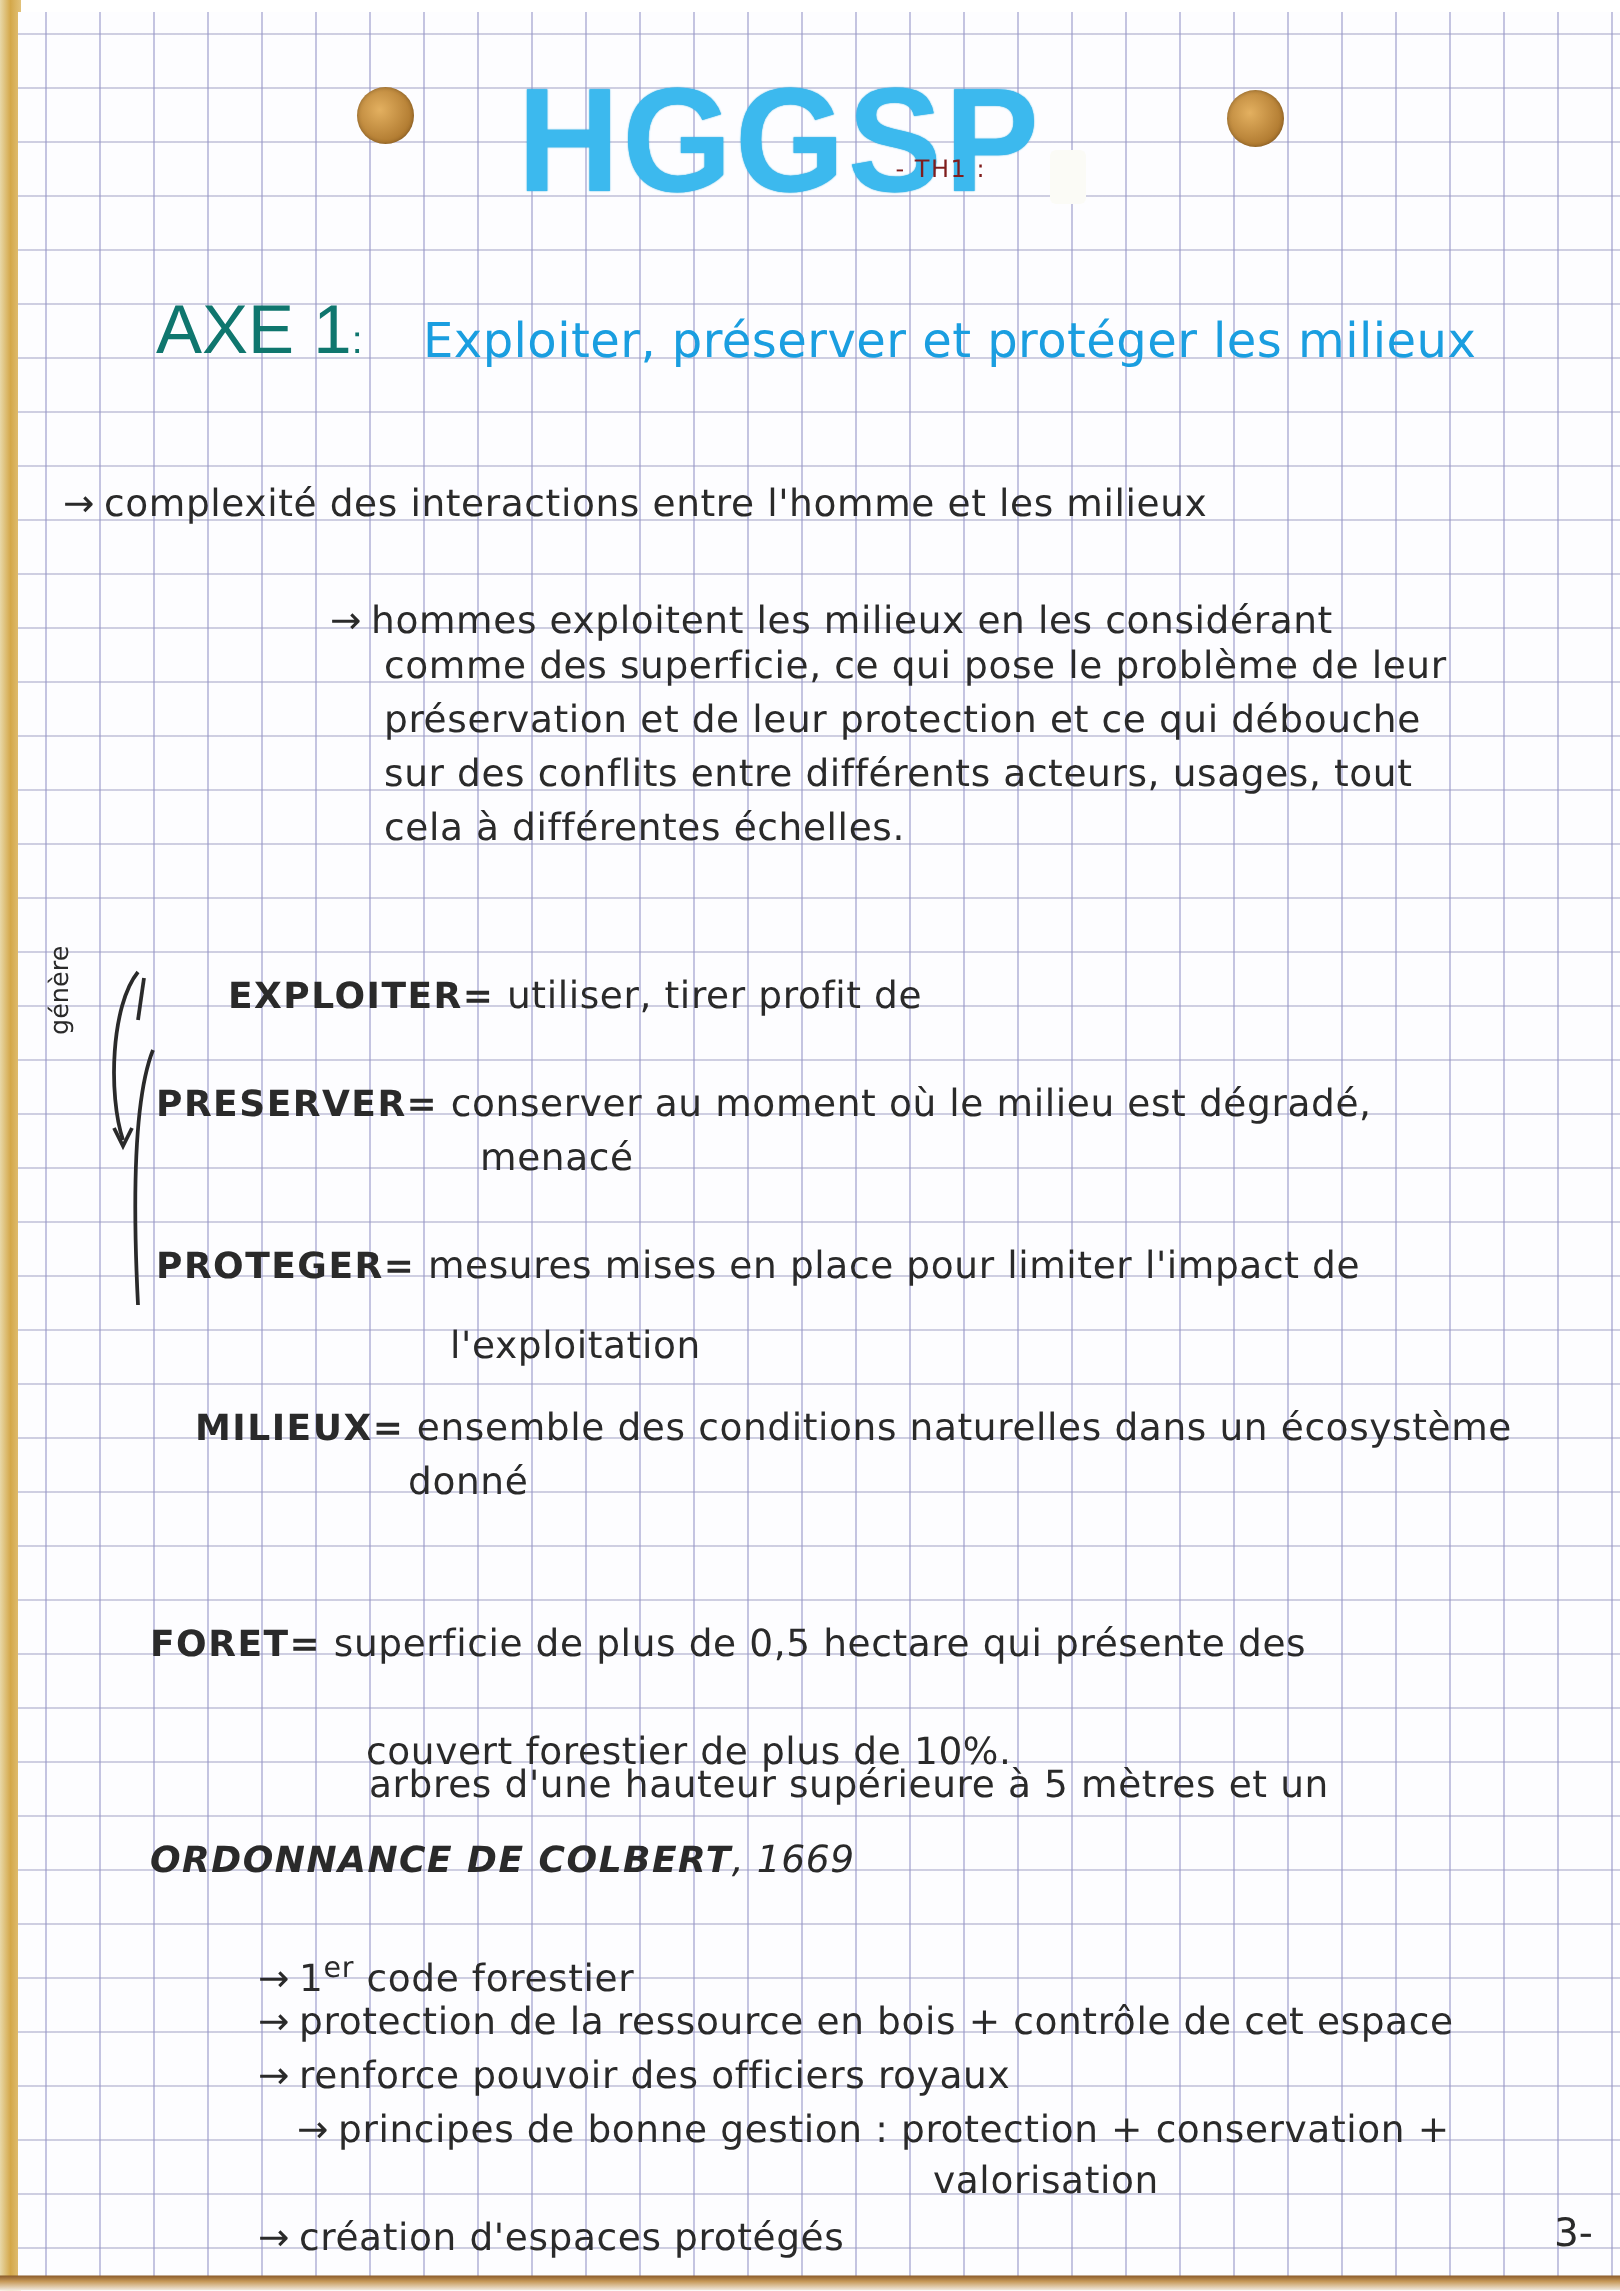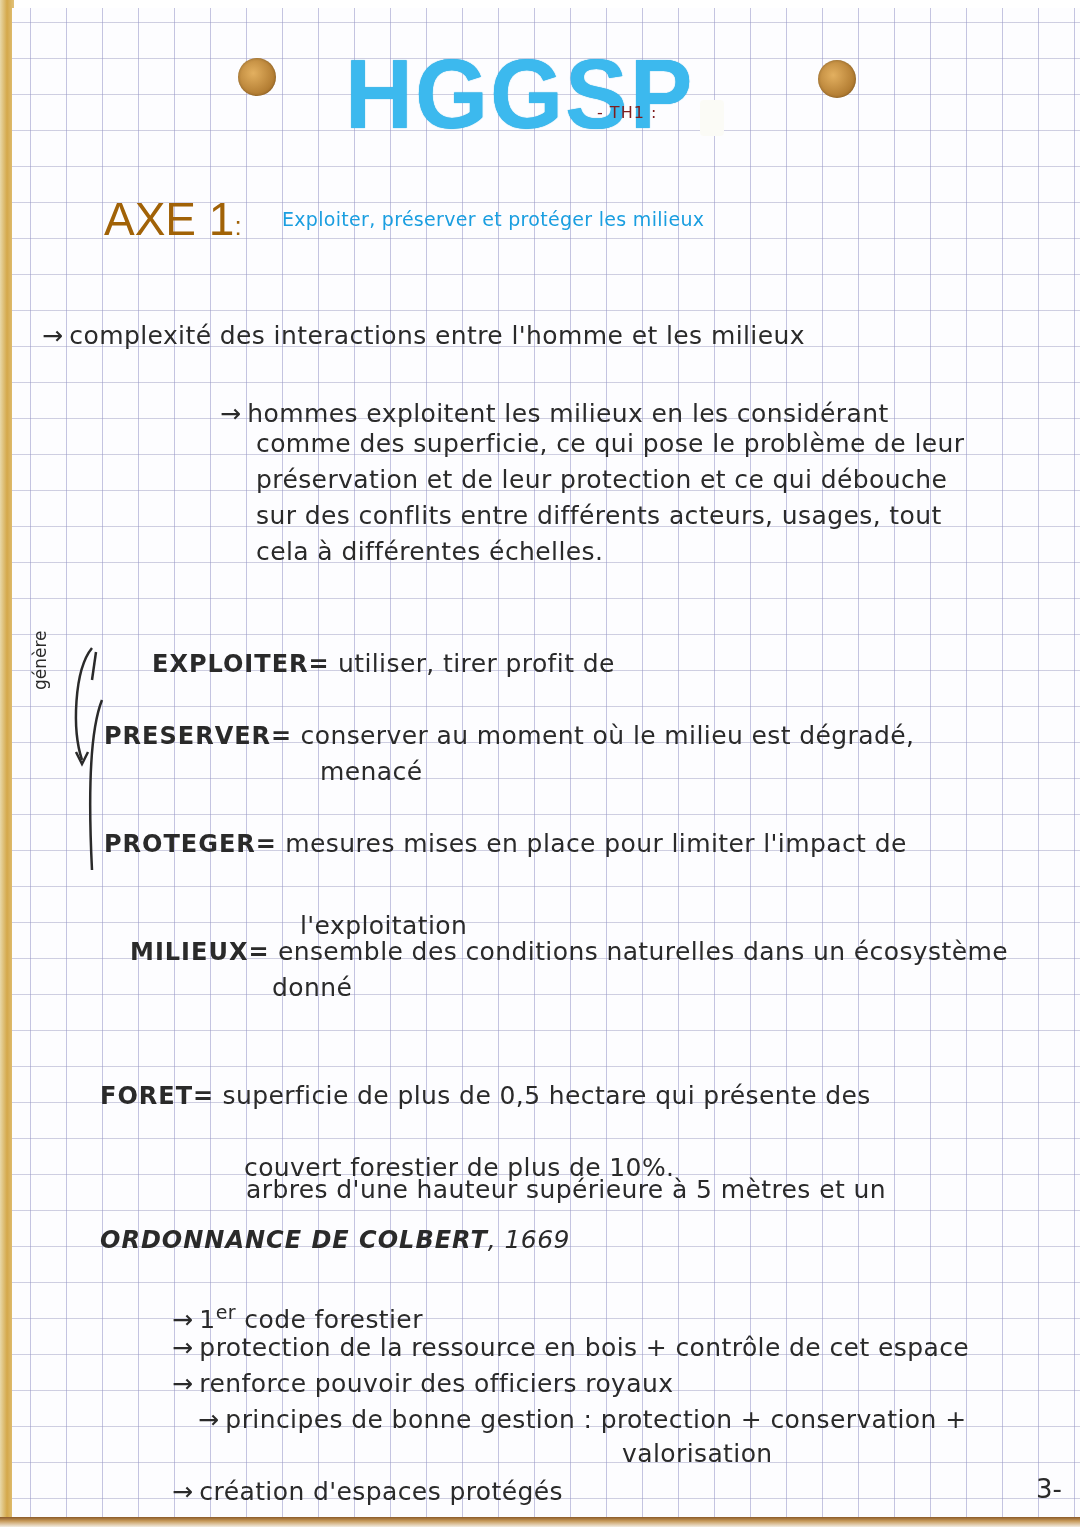--- a/index.html
+++ b/index.html
@@ -43,25 +43,25 @@
       letter-spacing: 2px; color: #3cb9ee; transform: scaleY(1.05);
       text-shadow: 0 0 1px #1a9fd8;
     }
     .subtitle {
       position: absolute; left: 597px; top: 103px;
       font-size: 16px; color: #7f1d1d; letter-spacing: 1px;
     }
 
     .axe-label {
       position: absolute; left: 104px; top: 192px;
-      font-family: "Liberation Sans", sans-serif; font-size: 46px; color: #a16207;
+      font-family: "Liberation Sans", sans-serif; font-size: 46px; color: #0f766e;
     }
     .axe-text {
       position: absolute; left: 282px; top: 208px;
-      font-family: "DejaVu Sans", sans-serif; font-size: 19px; color: #1a9ee0;
+      font-family: "DejaVu Sans", sans-serif; font-size: 32px; color: #1a9ee0;
       letter-spacing: 0.3px;
       text-align: center;
     }
 
     .hw {
       position: absolute; font-family: "DejaVu Sans", sans-serif;
       color: #2a2a2a; font-size: 25px; line-height: 36px; white-space: nowrap;
       letter-spacing: 0.4px;
     }
     .hw .arrow { display: inline-block; margin-right: 6px; }
@@ -130,21 +130,21 @@
 <div class="hw" style="left:104px; top:718px;">
   <span class="term">PRESERVER</span><span class="term">=</span>
   <span>conserver au moment où le milieu est dégradé,</span>
 </div>
 <div class="hw" style="left:320px; top:754px;">menacé</div>
 
 <div class="hw" style="left:104px; top:826px;">
   <span class="term">PROTEGER</span><span class="term">=</span>
   <span>mesures mises en place pour limiter l'impact de</span>
 </div>
-<div class="hw" style="left:300px; top:908px;text-align:center;">l'exploitation</div>
+<div class="hw" style="left:300px; top:879px;text-align:center;">l'exploitation</div>
 
 <div class="hw" style="left:104px; top:934px;margin-left:26px;">
   <span class="term">MILIEUX</span><span class="term">=</span>
   <span>ensemble des conditions naturelles dans un écosystème</span>
 </div>
 <div class="hw" style="left:272px; top:970px;">donné</div>
 
 <div class="hw" style="left:100px; top:1078px;">
   <span class="term">FORET</span><span class="term">=</span>
   <span>superficie de plus de 0,5 hectare qui présente des</span>

